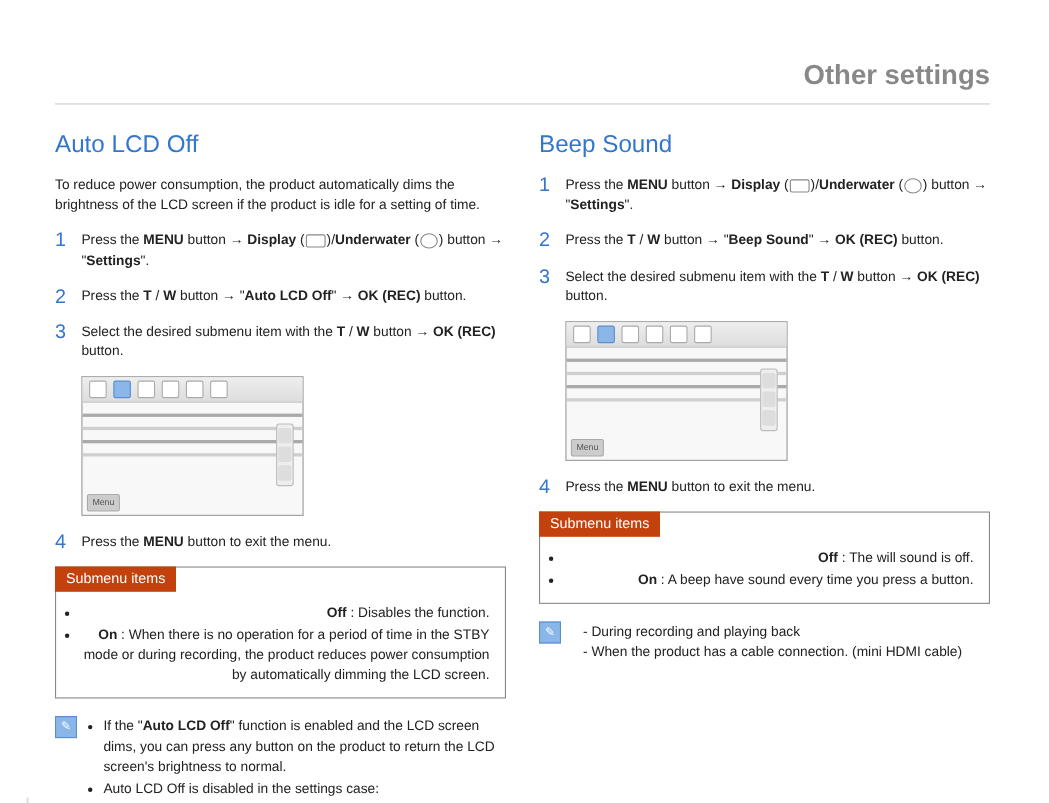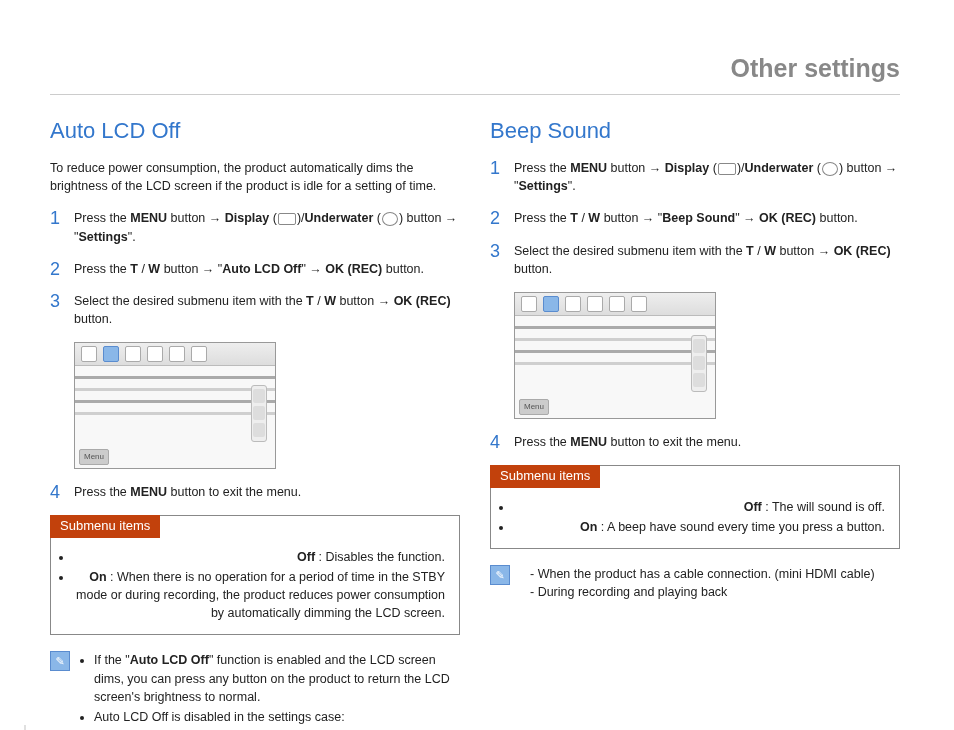--- a/index.html
+++ b/index.html
@@ -322,21 +322,21 @@
       <div class="submenu-title">Submenu items</div>
       <ul>
         <li><span class="b">Off</span><span> : The will sound is off.</span></li>
         <li><span class="b">On</span><span> : A beep have sound every time you press a button.</span></li>
       </ul>
     </div>
 
     <div class="note-block">
       <div class="note-ico">✎</div>
       <div class="note-body">
+        <div class="note-sub">- During recording and playing back</div>
         <div class="note-sub">- When the product has a cable connection. (mini HDMI cable)</div>
-        <div class="note-sub">- During recording and playing back</div>
       </div>
     </div>
   </div>
 
 </div>
 
 <div class="page-num">60</div>
 
 </body></html>

